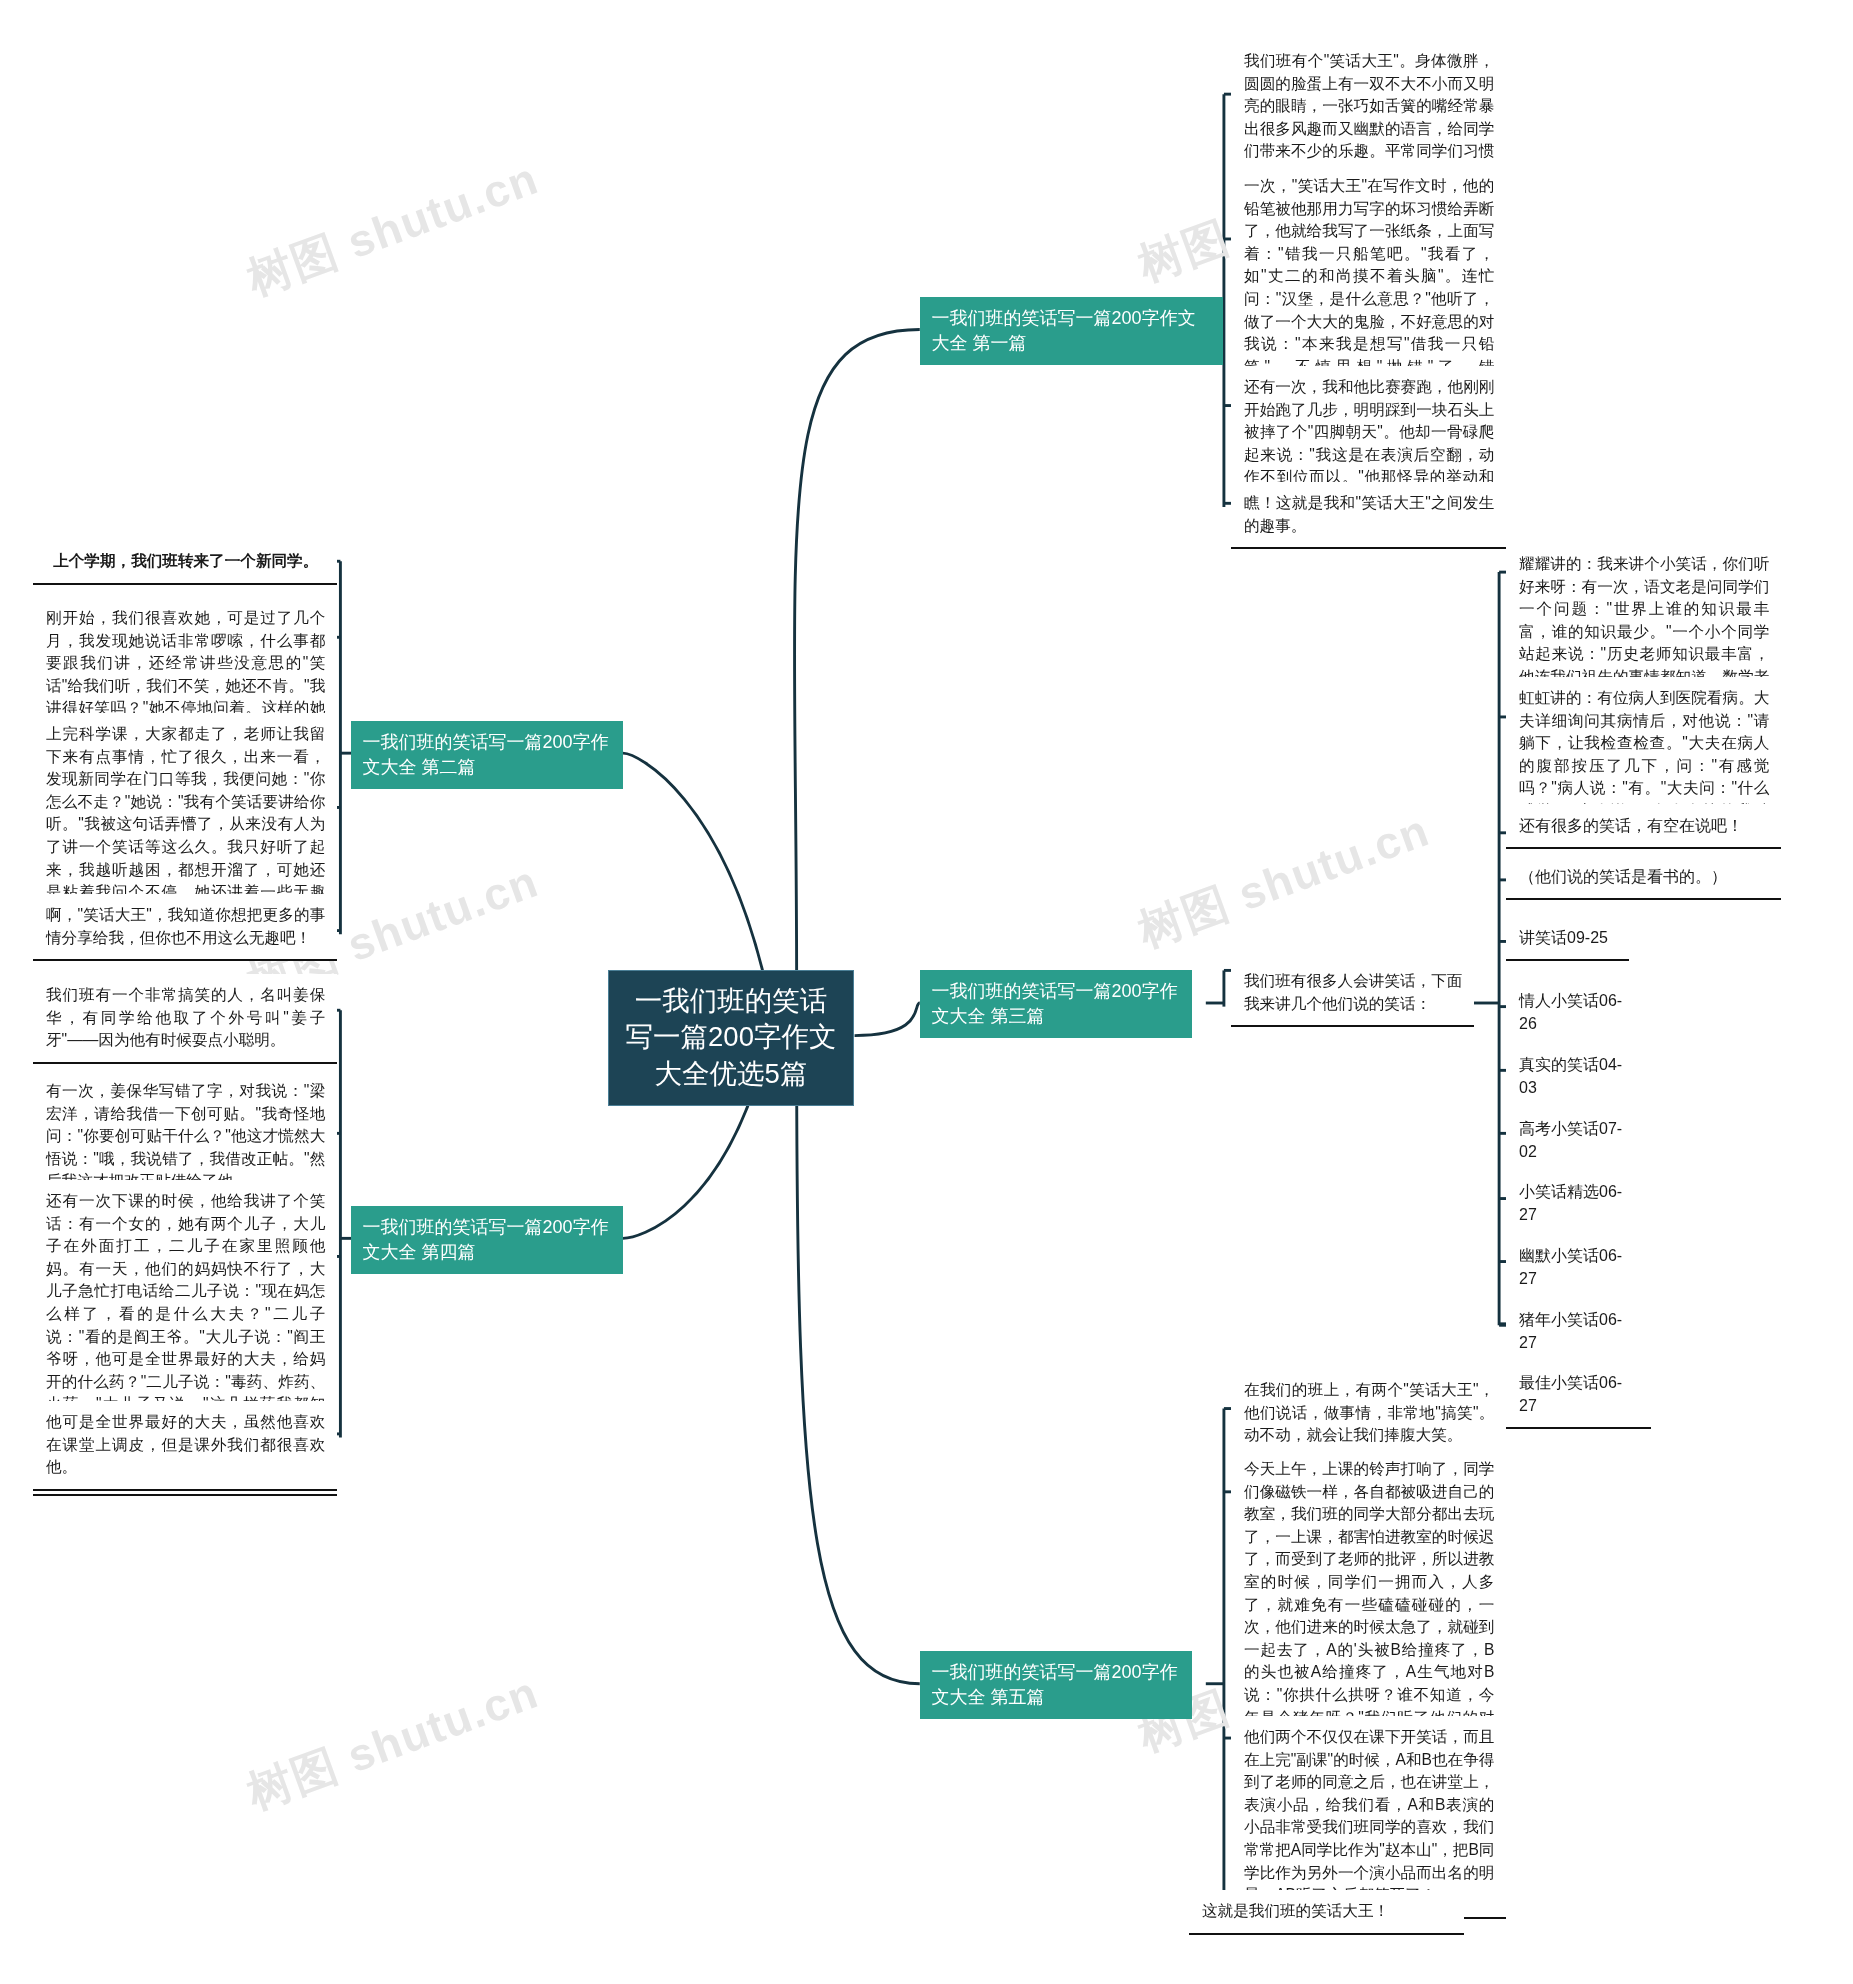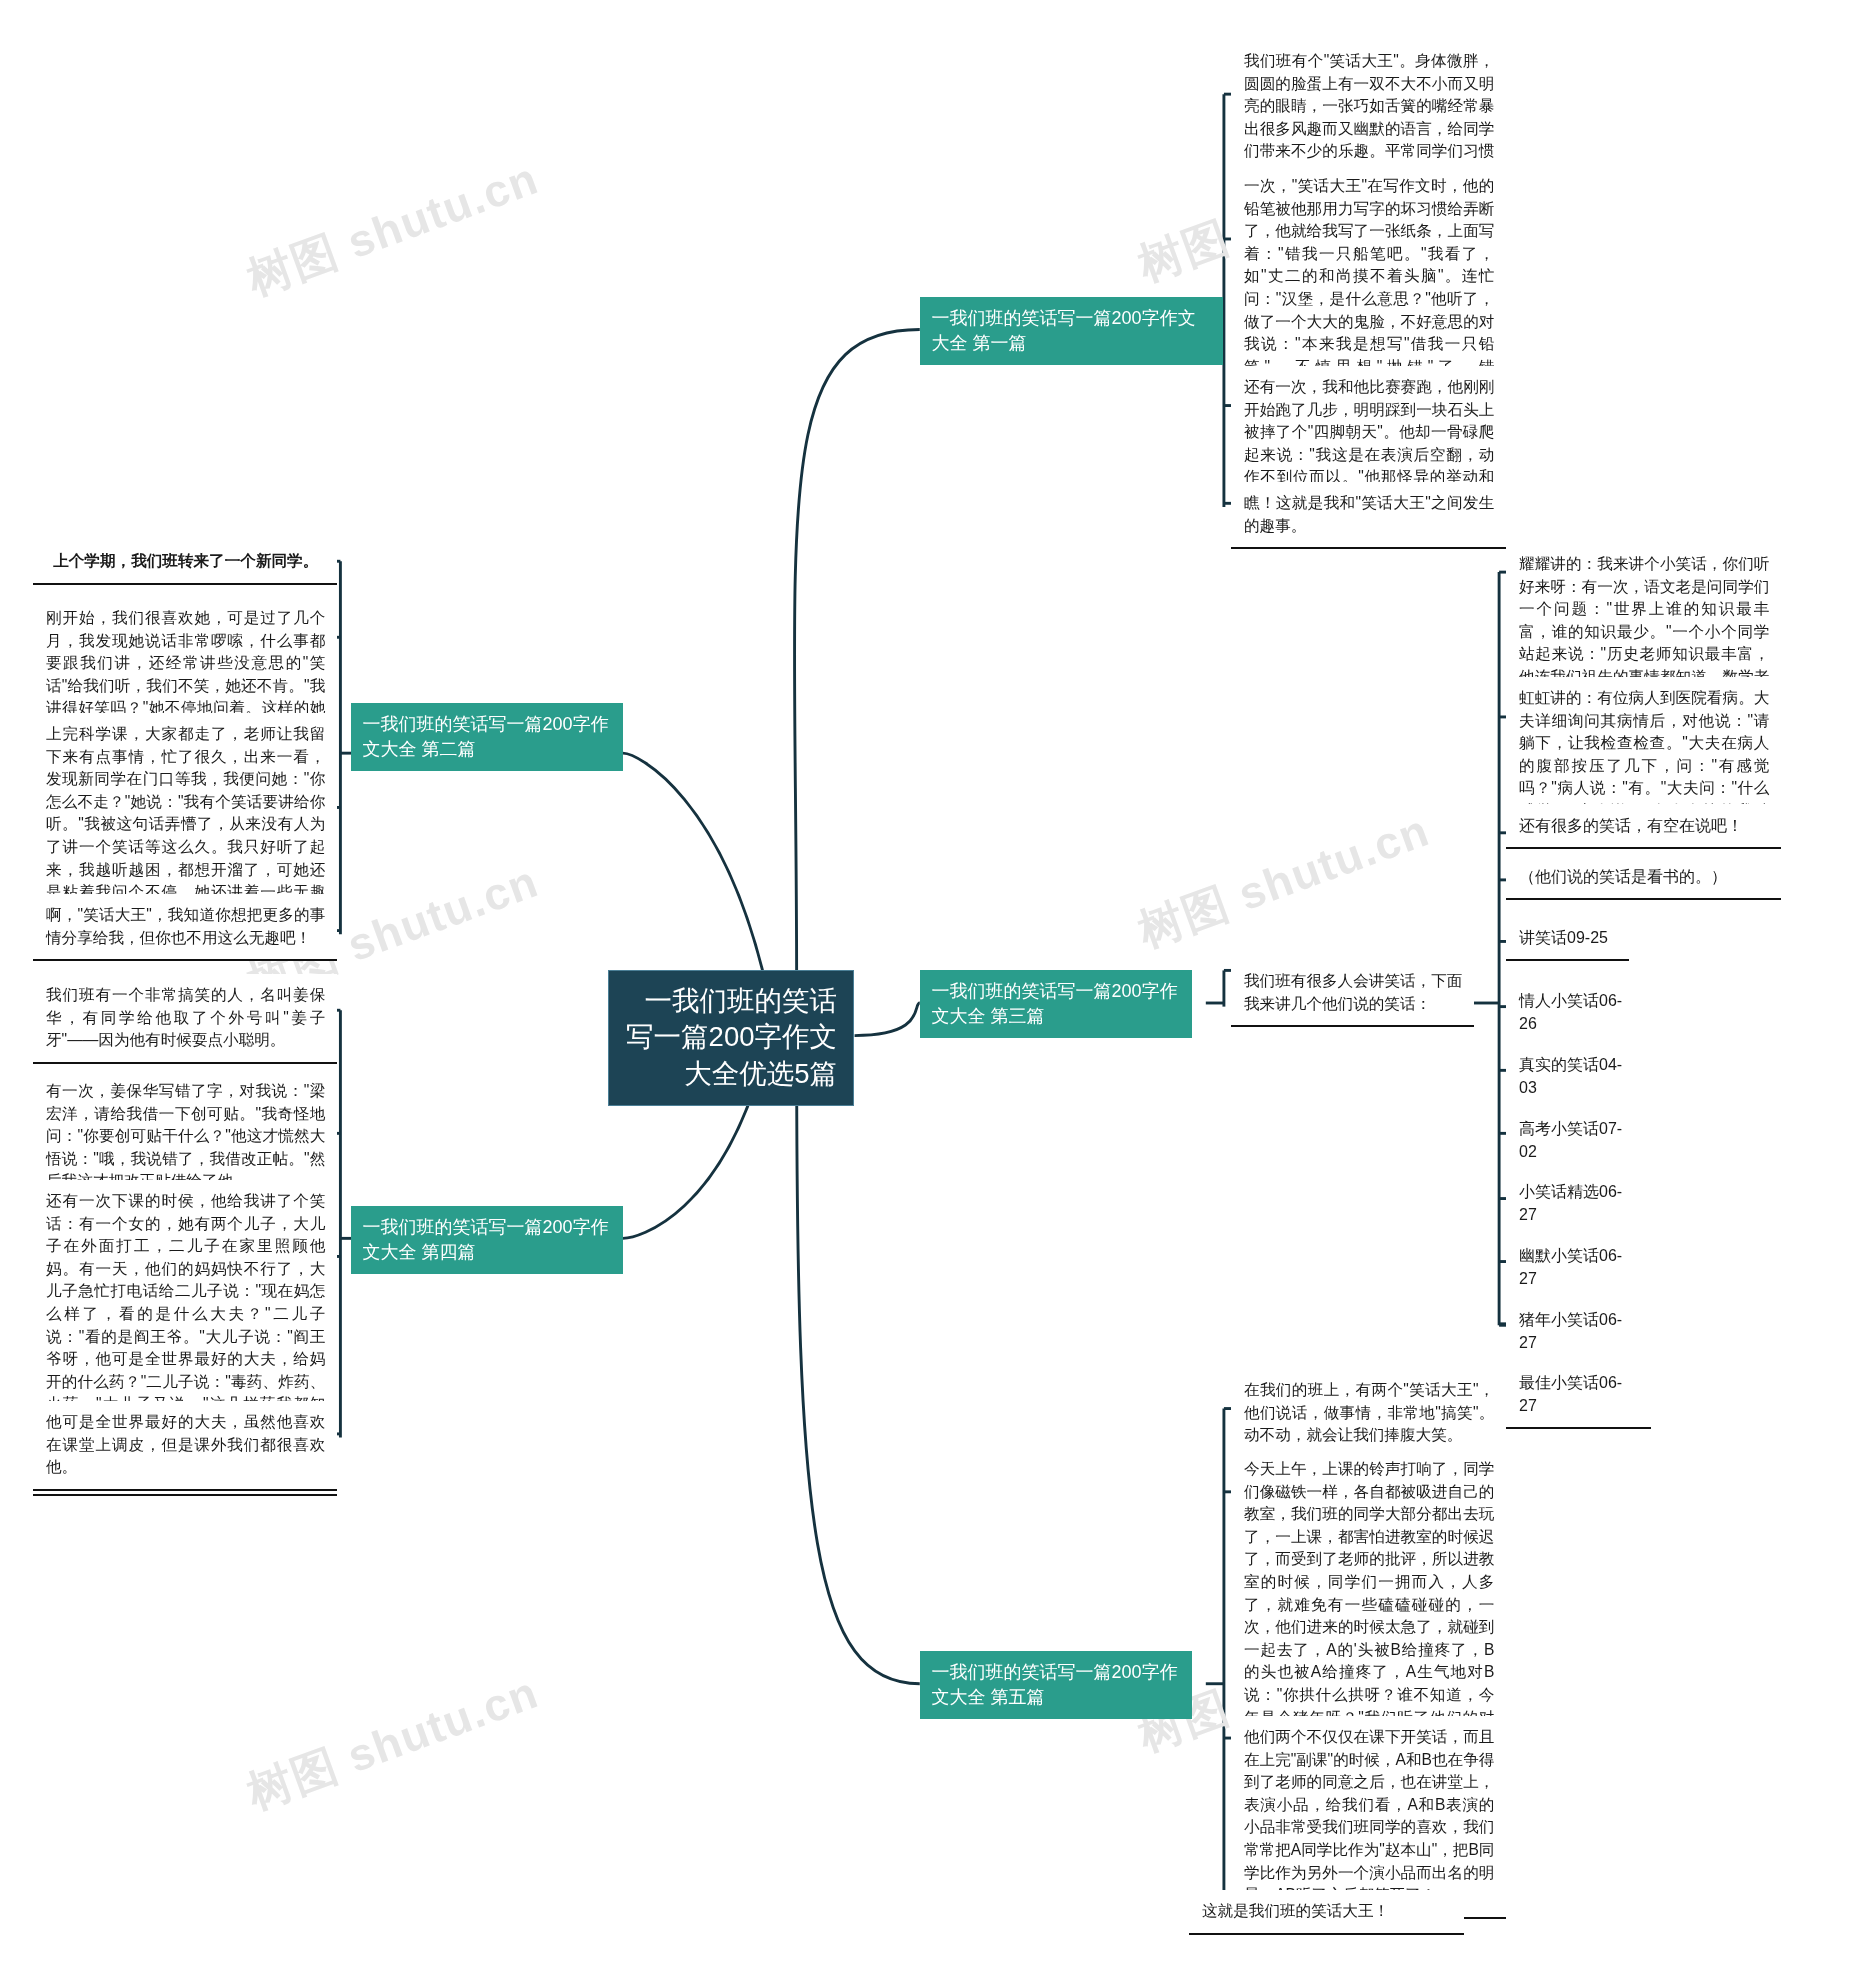--- a/index.html
+++ b/index.html
@@ -18,21 +18,21 @@
     transform:rotate(-20deg);transform-origin:left top;
     user-select:none;
   }
 
   
   .node{position:absolute;box-sizing:border-box;}
 
   .root{
     background:#1d4455;border:1.4px solid #4b7f96;
     color:#ffffff;font-size:27.5px;line-height:1.34;font-weight:400;
-    padding:11.6px 16px;text-align:right;
+    padding:11.6px 16px;text-align:center;
   }
 
   .branch{
     background:#2a9d8c;color:#ffffff;
     font-size:18px;line-height:1.38;padding:9.4px 11.6px;
   }
 
   .leaf{
     background:#ffffff;color:#1a1a1a;
     font-size:15.6px;line-height:1.45;
@@ -129,21 +129,21 @@
 
   <div class="node root" style="left:608px;top:970px;width:246px;">一我们班的笑话写一篇200字作文大全优选5篇</div>
 
   <div class="node branch" style="left:920px;top:297px;width:303px;">一我们班的笑话写一篇200字作文大全 第一篇</div>
 
   <div class="node leaf" style="left:1231px;top:40px;width:275px;">我们班有个"笑话大王"。身体微胖，圆圆的脸蛋上有一双不大不小而又明亮的眼睛，一张巧如舌簧的嘴经常暴出很多风趣而又幽默的语言，给同学们带来不少的乐趣。平常同学们习惯称他叫"汉堡"。</div>
   <div class="node leaf" style="left:1231px;top:165px;width:275px;">一次，"笑话大王"在写作文时，他的铅笔被他那用力写字的坏习惯给弄断了，他就给我写了一张纸条，上面写着："错我一只船笔吧。"我看了，如"丈二的和尚摸不着头脑"。连忙问："汉堡，是什么意思？"他听了，做了一个大大的鬼脸，不好意思的对我说："本来我是想写"借我一只铅笔"，不慎思想"抛锚"了，错把‘借’和‘铅’写成了‘错’和‘船’。"看着他那滑稽的样子，我忍不住哈哈大笑了来。</div>
   <div class="node leaf" style="left:1231px;top:366px;width:275px;">还有一次，我和他比赛赛跑，他刚刚开始跑了几步，明明踩到一块石头上被摔了个"四脚朝天"。他却一骨碌爬起来说："我这是在表演后空翻，动作不到位而以。"他那怪异的举动和那风趣的语言，再一次弄得我"捧腹大笑"。</div>
   <div class="node leaf" style="left:1231px;top:482px;width:275px;">瞧！这就是我和"笑话大王"之间发生的趣事。</div>
 
-  <div class="node branch" style="left:351px;top:703px;width:272px;">一我们班的笑话写一篇200字作文大全 第二篇</div>
+  <div class="node branch" style="left:351px;top:721px;width:272px;">一我们班的笑话写一篇200字作文大全 第二篇</div>
 
   <div class="node leaf center" style="left:33px;top:540px;width:304px;font-weight:bold;">上个学期，我们班转来了一个新同学。</div>
   <div class="node leaf" style="left:33px;top:597px;width:304px;">刚开始，我们很喜欢她，可是过了几个月，我发现她说话非常啰嗦，什么事都要跟我们讲，还经常讲些没意思的"笑话"给我们听，我们不笑，她还不肯。"我讲得好笑吗？"她不停地问着。这样的她给我们留下了一个不好的印象。</div>
   <div class="node leaf" style="left:33px;top:713px;width:304px;">上完科学课，大家都走了，老师让我留下来有点事情，忙了很久，出来一看，发现新同学在门口等我，我便问她："你怎么不走？"她说："我有个笑话要讲给你听。"我被这句话弄懵了，从来没有人为了讲一个笑话等这么久。我只好听了起来，我越听越困，都想开溜了，可她还是粘着我问个不停。她还讲着一些无趣的事：什么妈妈讨厌听音乐啦，爸爸喜欢打游戏啦之类的，一直讲到上课。</div>
   <div class="node leaf" style="left:33px;top:894px;width:304px;">啊，"笑话大王"，我知道你想把更多的事情分享给我，但你也不用这么无趣吧！</div>
 
   <div class="node branch" style="left:920px;top:970px;width:272px;">一我们班的笑话写一篇200字作文大全 第三篇</div>
 
   <div class="node leaf" style="left:1231px;top:960px;width:243px;">我们班有很多人会讲笑话，下面我来讲几个他们说的笑话：</div>
 

